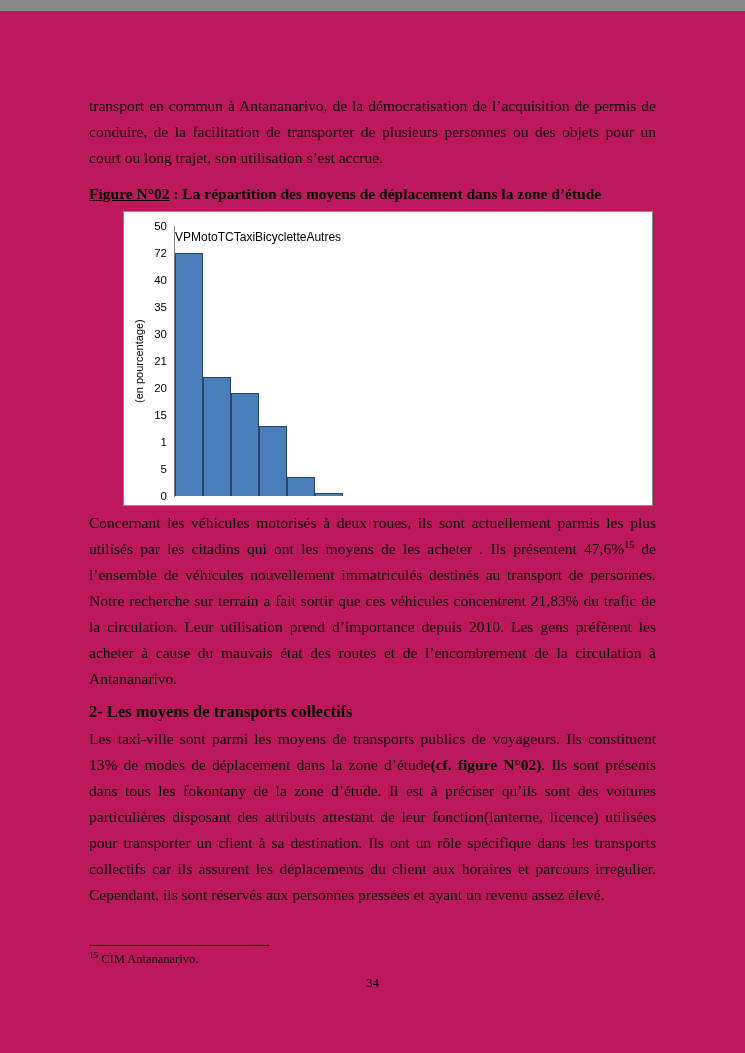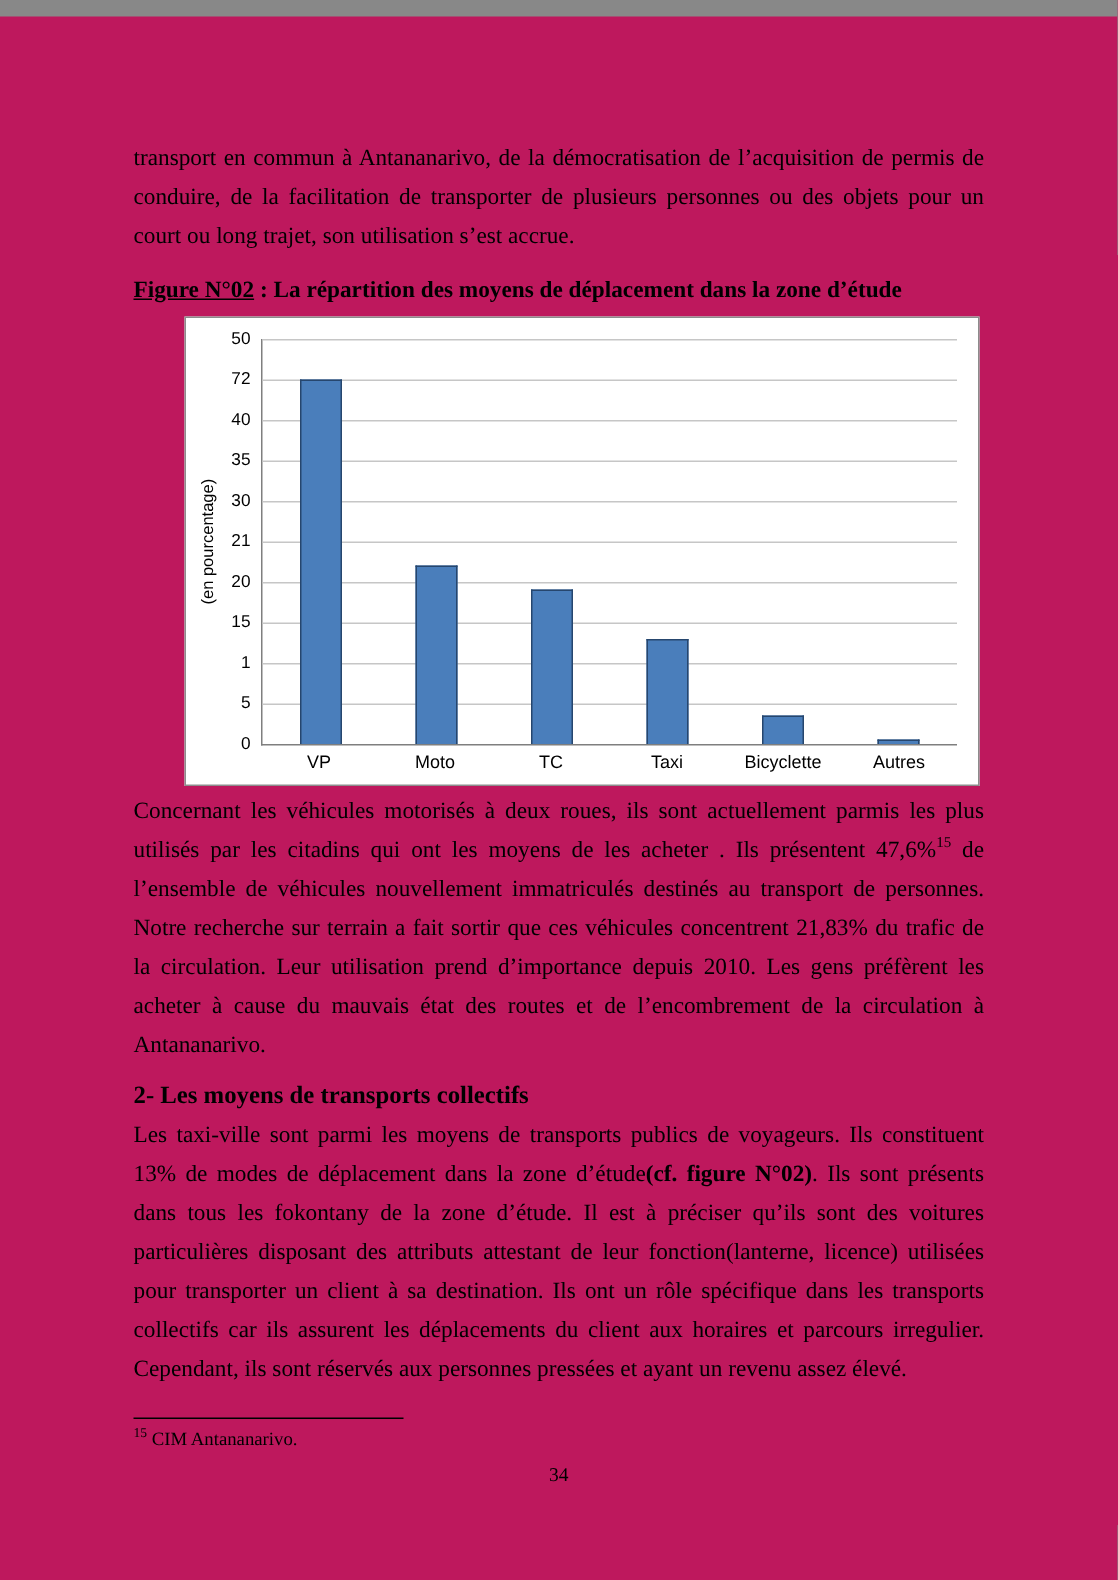--- a/index.html
+++ b/index.html
@@ -59,21 +59,21 @@
     width: 26px;
     height: 270px;
     font-size: 11.5px;
   }
   .y-tick {
     position: absolute;
     right: 7px;
     transform: translateY(-50%);
     white-space: nowrap;
   }
-  .plot-wrap { flex: 1; display: flex; flex-direction: column; }
+  .plot-wrap { flex: 1; display: flex; flex-direction: row; }
   .plot {
     position: relative;
     height: 270px;
     border-left: 1px solid #7f7f7f;
     border-bottom: 1px solid #7f7f7f;
   }
   .gridline {
     position: absolute;
     left: 0; right: 0;
     height: 1px;

